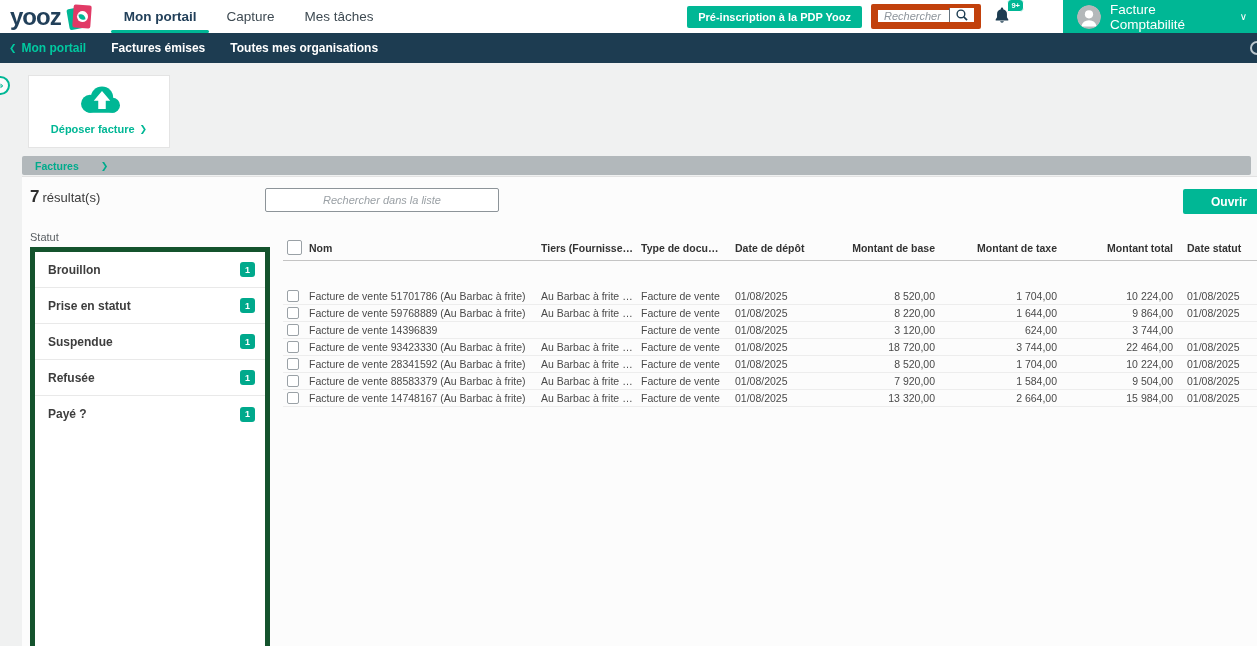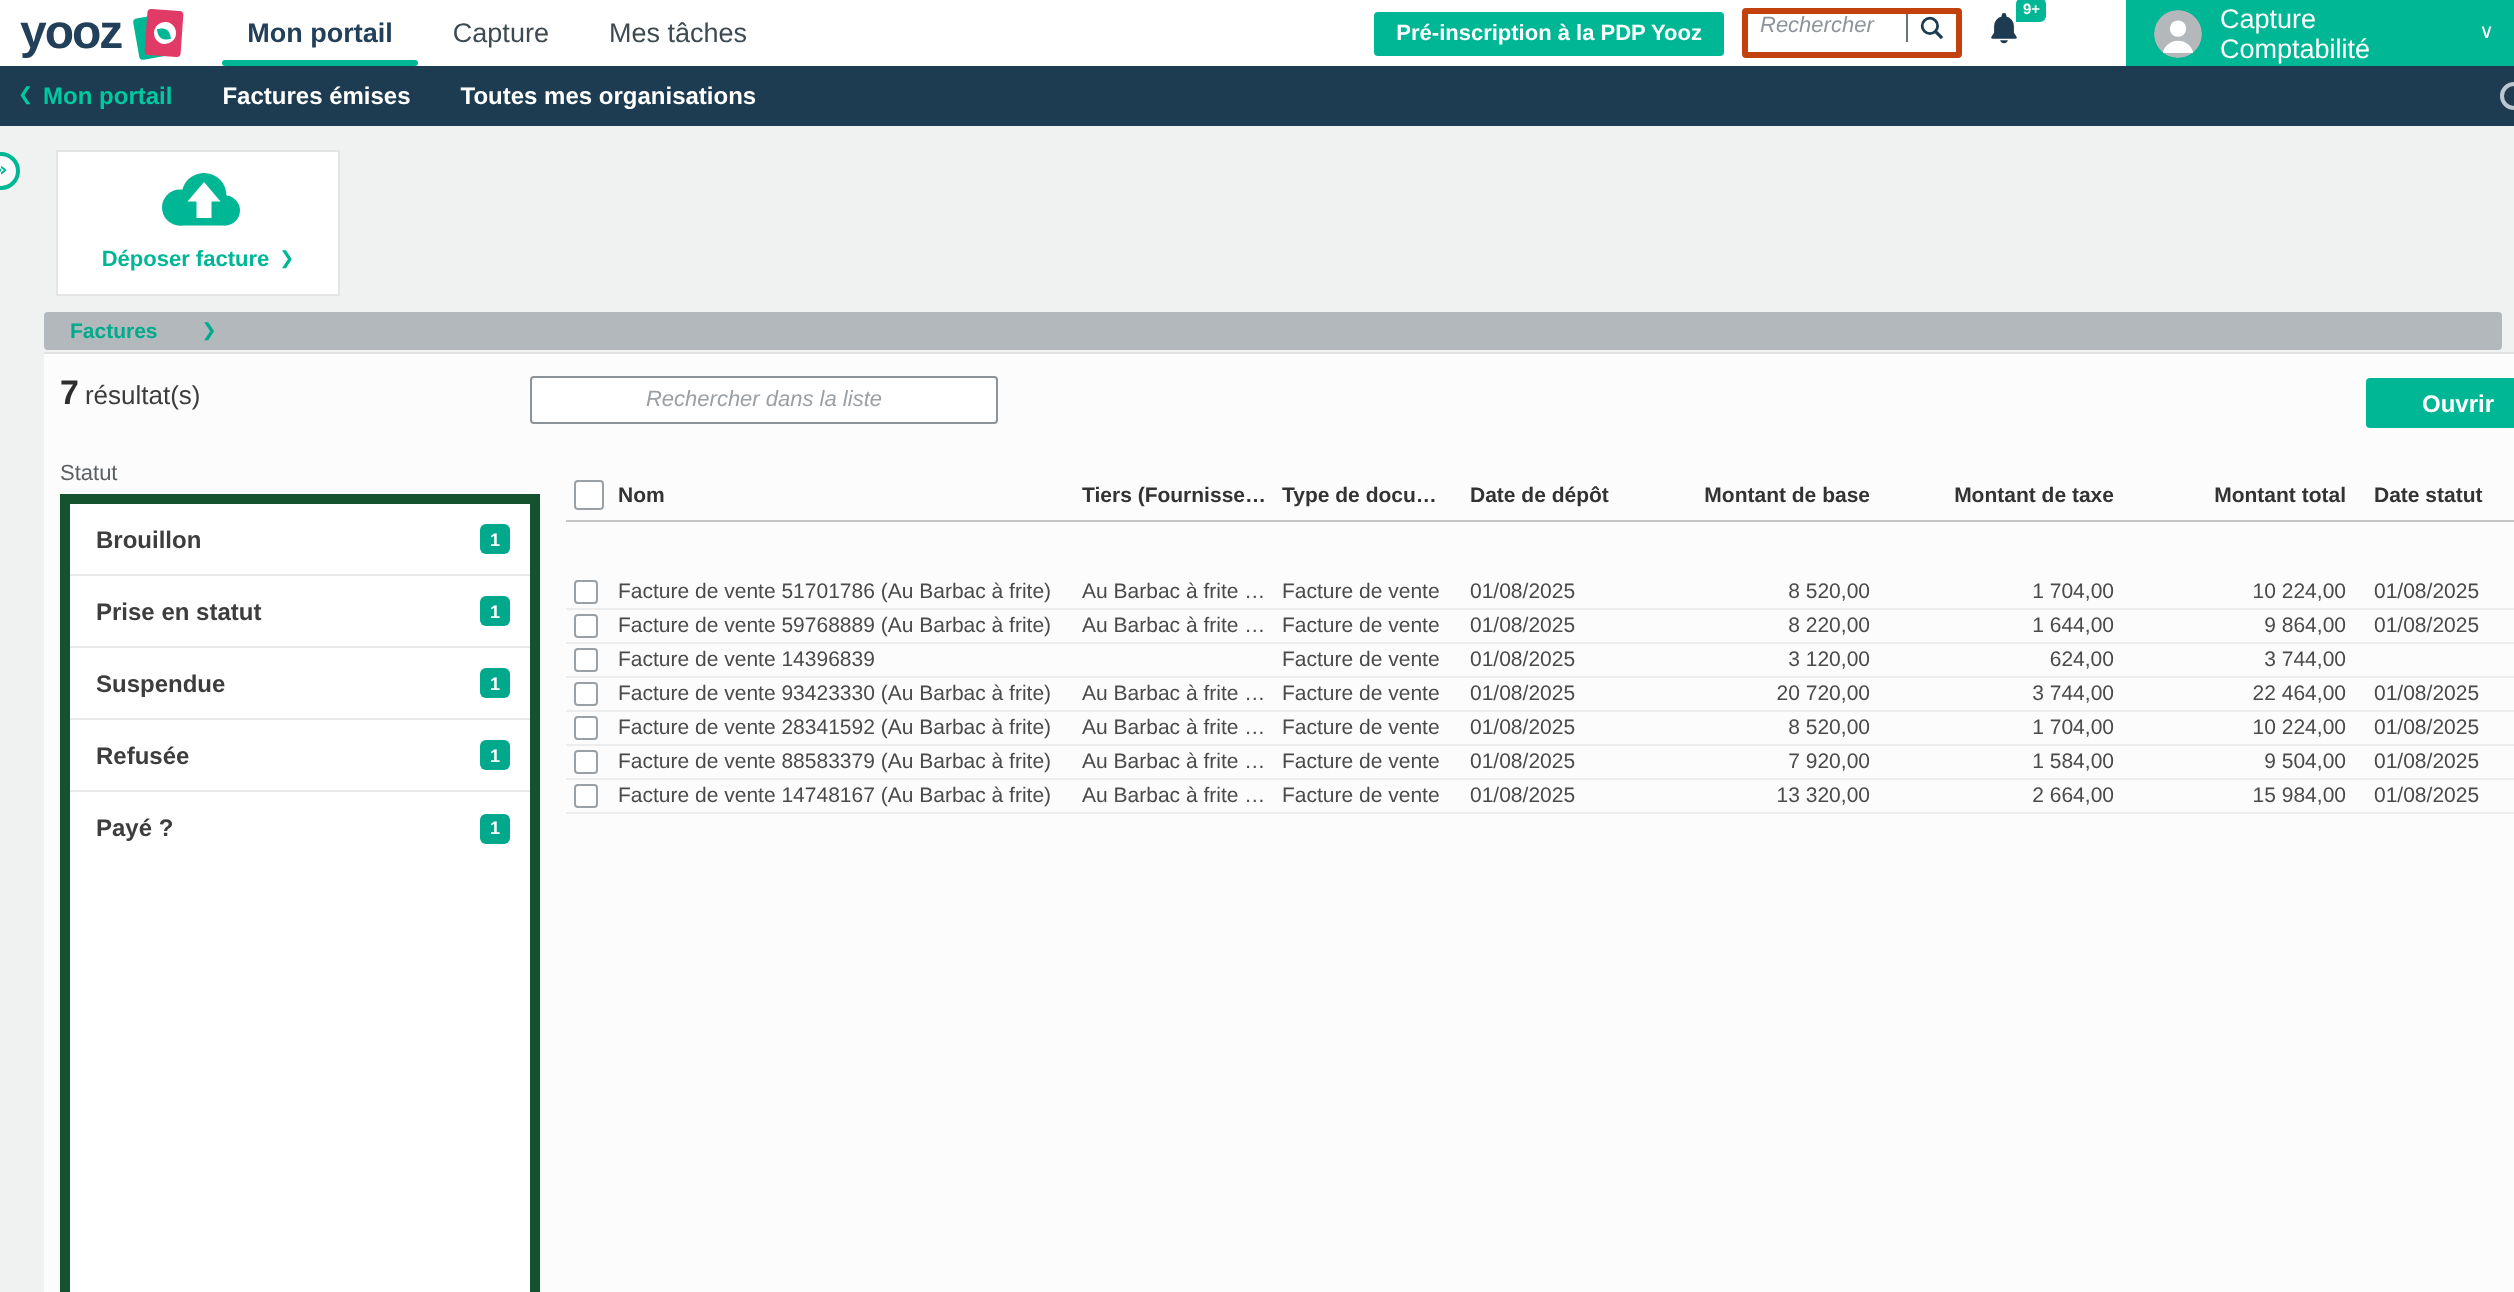--- a/index.html
+++ b/index.html
@@ -15,21 +15,21 @@
   .card-back { position:absolute; left:1px; top:5px; width:16px; height:21px; background:#00b795; border-radius:2px; transform:rotate(-10deg); }
   .card-front { position:absolute; left:6px; top:2px; width:18px; height:23px; background:#e13a66; border-radius:2px; transform:rotate(4deg); display:flex; align-items:center; justify-content:center; }
   .leaf-dot { width:11px; height:11px; background:#fff; border-radius:50%; display:flex; align-items:center; justify-content:center; }
   .leaf-dot::after { content:""; width:6px; height:6px; background:#00b795; border-radius:0 70% 0 70%; transform:rotate(-15deg); }
   .tabs { display:flex; margin-left:14px; height:33px; }
   .tab { position:relative; height:33px; line-height:33px; padding:0 15px; font-size:13.5px; color:#3e4a52; cursor:pointer; }
   .tab.active { font-weight:700; color:#22405a; }
   .tab.active::after { content:""; position:absolute; left:2px; right:2px; bottom:0; height:3px; background:#00b795; border-radius:2px; }
   .header-right { margin-left:auto; display:flex; align-items:center; height:33px; }
   .pdp-btn { height:22px; padding:0 11px; background:#00b795; border:none; border-radius:2px; color:#fff; font-size:11px; font-weight:700; font-family:inherit; cursor:pointer; }
-  .search-box { display:flex; align-items:flex-start; width:110px; height:25px; border:3px solid #c2410c; border-radius:2px; background:#fff; margin-left:9px; }
+  .search-box { display:flex; align-items:flex-end; width:110px; height:25px; border:7px solid #c2410c; border-radius:2px; background:#fff; margin-left:9px; }
   .search-box input { flex:1; min-width:0; border:none; outline:none; font-family:inherit; font-size:11px; font-style:italic; color:#333; padding:0 6px; }
   .search-box input::placeholder { color:#8d949b; }
   .search-btn { width:25px; display:flex; align-items:center; justify-content:center; border-left:1px solid #64737e; cursor:pointer; background:#fff; }
   .bell-wrap { position:relative; margin:0 52px 0 12px; cursor:pointer; }
   .bell-badge { position:absolute; top:-7px; right:-13px; background:#00b795; color:#fff; font-size:7.5px; font-weight:700; padding:2px 3px; border-radius:4px 4px 4px 0; border:1px solid #fff; line-height:1; }
   .user-block { width:194px; height:33px; background:#00b795; display:flex; align-items:center; gap:9px; padding:0 10px 0 14px; color:#fff; font-size:13.5px; cursor:pointer; }
   .avatar { width:24px; height:24px; border-radius:50%; overflow:hidden; flex:none; }
   .user-chev { margin-left:auto; font-size:10px; }
 
   
@@ -111,21 +111,21 @@
       <span class="bell-badge">9+</span>
     </div>
     <div class="user-block">
       <span class="avatar">
         <svg viewBox="0 0 24 24" width="24" height="24">
             <circle cx="12" cy="12" r="12" fill="#b4b8ba"></circle>
             <circle cx="12" cy="9.3" r="4.1" fill="#fff"></circle>
             <path d="M4.3 21.5a7.9 7.9 0 0 1 15.4 0z" fill="#fff"></path>
           </svg>
       </span>
-      <span>Capture Comptabilité</span>
+      <span>Facture Comptabilité</span>
       <span class="user-chev glyph">∨</span>
     </div>
   </div>
 </header>
 
 <nav class="subnav">
   <span class="back-link">
     <span class="glyph">❮</span>
     <span>Mon portail</span>
   </span>
@@ -255,21 +255,21 @@
           </div>
 
           <div class="trow">
             <span class="cb">
               <span class="checkbox sm"></span>
             </span>
             <span class="col">Facture de vente 93423330 (Au Barbac à frite)</span>
             <span class="col">Au Barbac à frite (BA...</span>
             <span class="col">Facture de vente</span>
             <span class="col">01/08/2025</span>
-            <span class="col num">20 720,00</span>
+            <span class="col num">18 720,00</span>
             <span class="col num">3 744,00</span>
             <span class="col num">22 464,00</span>
             <span class="col statut">01/08/2025</span>
           </div>
 
           <div class="trow">
             <span class="cb">
               <span class="checkbox sm"></span>
             </span>
             <span class="col">Facture de vente 28341592 (Au Barbac à frite)</span>

